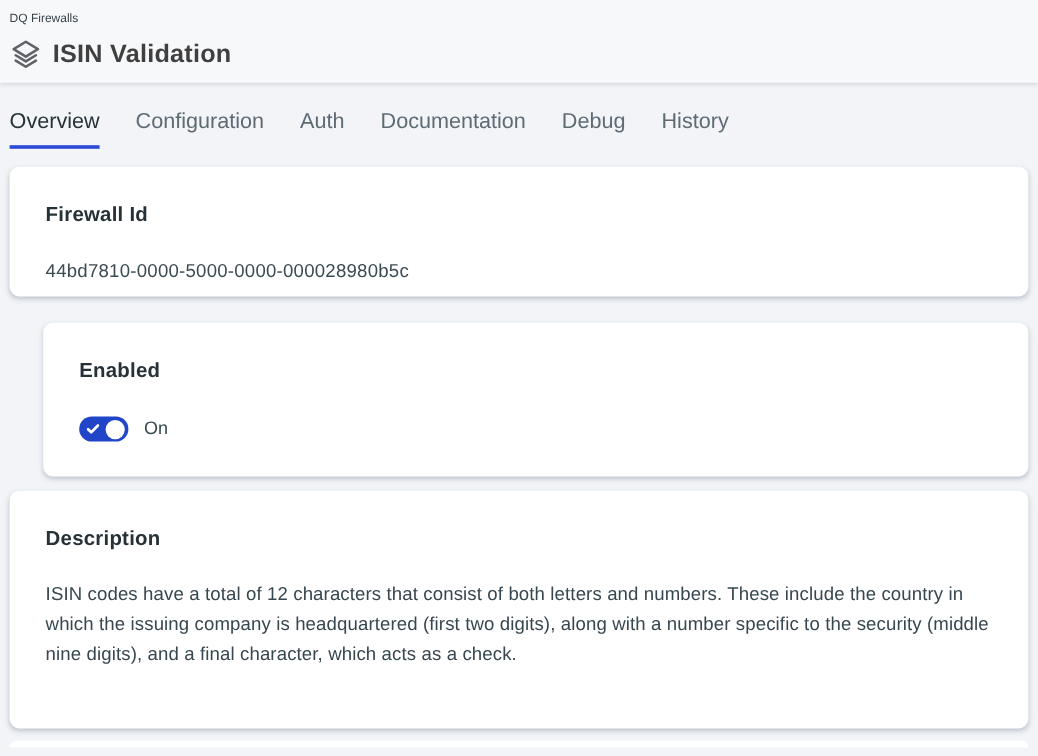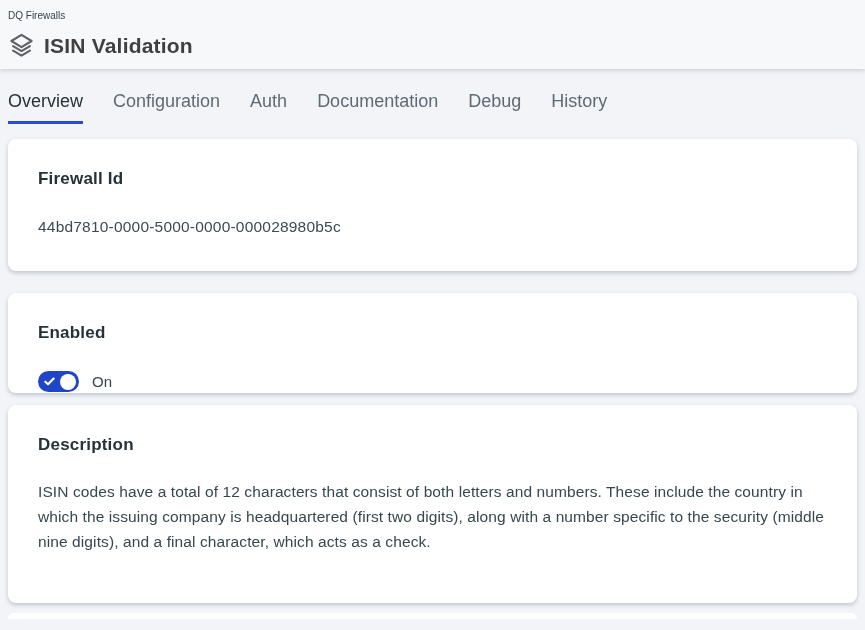--- a/index.html
+++ b/index.html
@@ -84,22 +84,22 @@
     letter-spacing: 0.2px;
   }
   .card-paragraph {
     margin-top: 24px;
     font-size: 15.5px;
     line-height: 25px;
     color: #37474f;
     max-width: 795px;
     letter-spacing: 0.1px;
   }
-  #card-firewall-id { height: 132px; }
-  #card-enabled { height: 100px; }
+  #card-firewall-id { height: 108px; }
+  #card-enabled { height: 128px; margin-left: 28px; }
   #card-description { height: 198px; }
 
   
   .toggle-row {
     display: flex;
     align-items: center;
     margin-top: 28px;
   }
   .toggle {
     position: relative;

